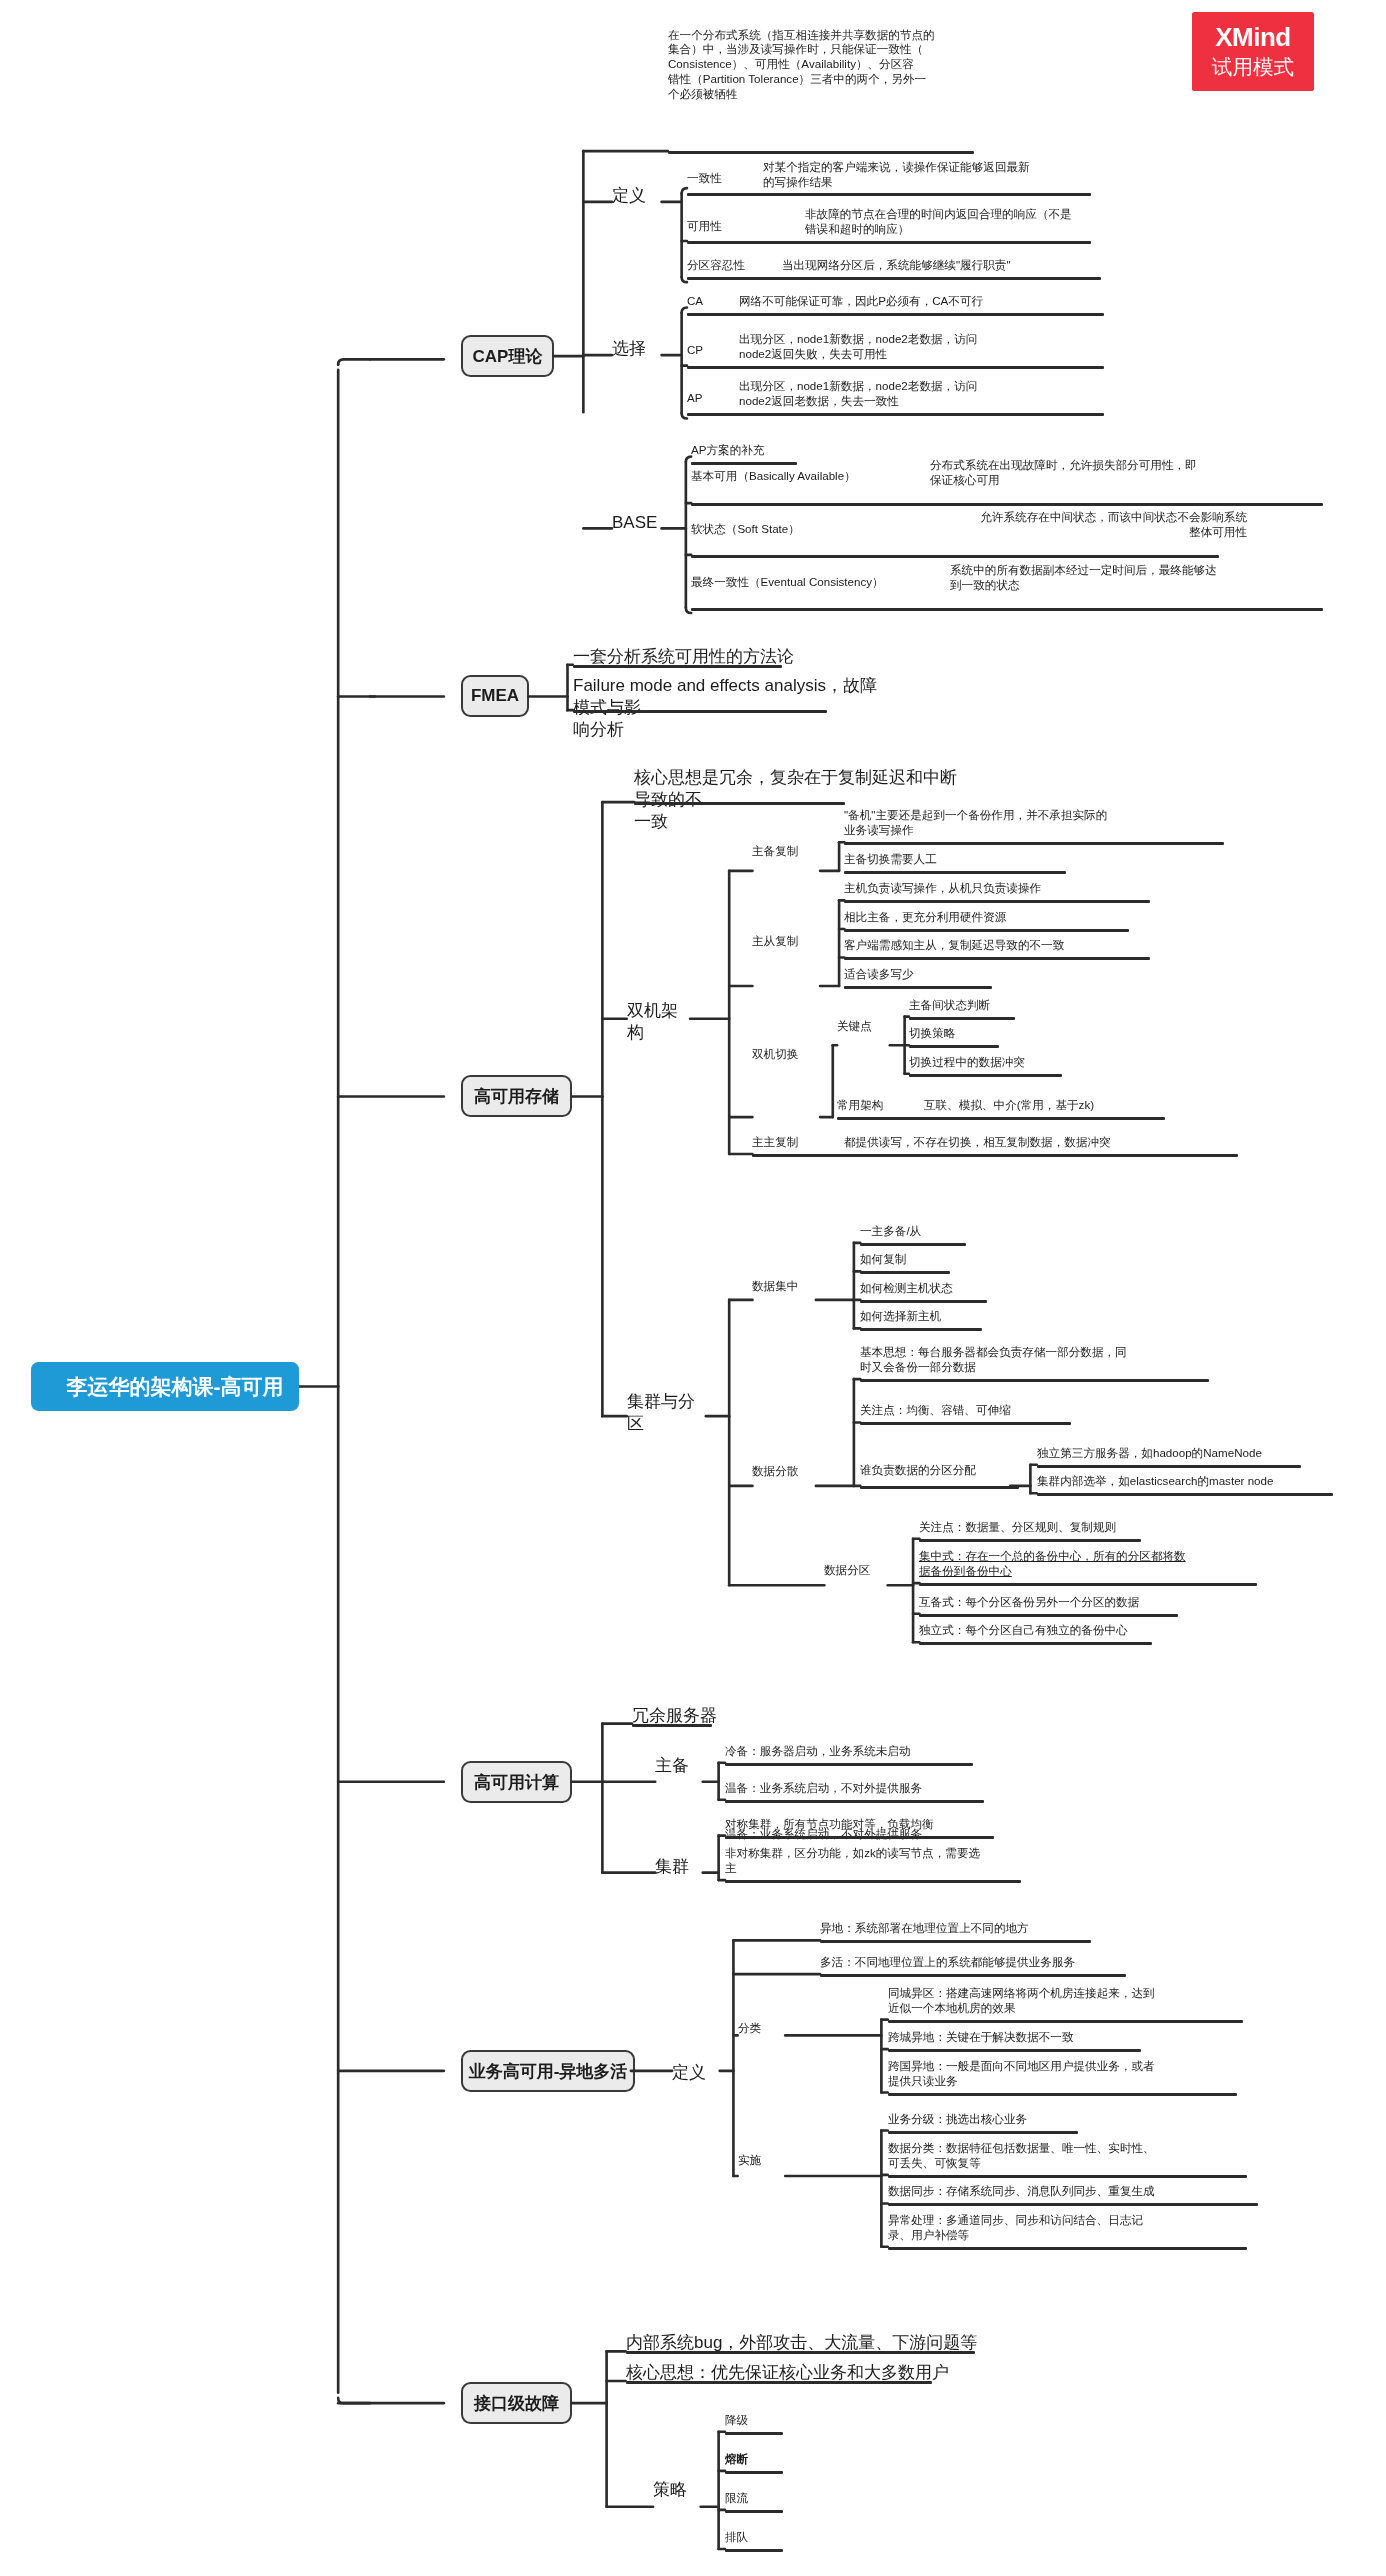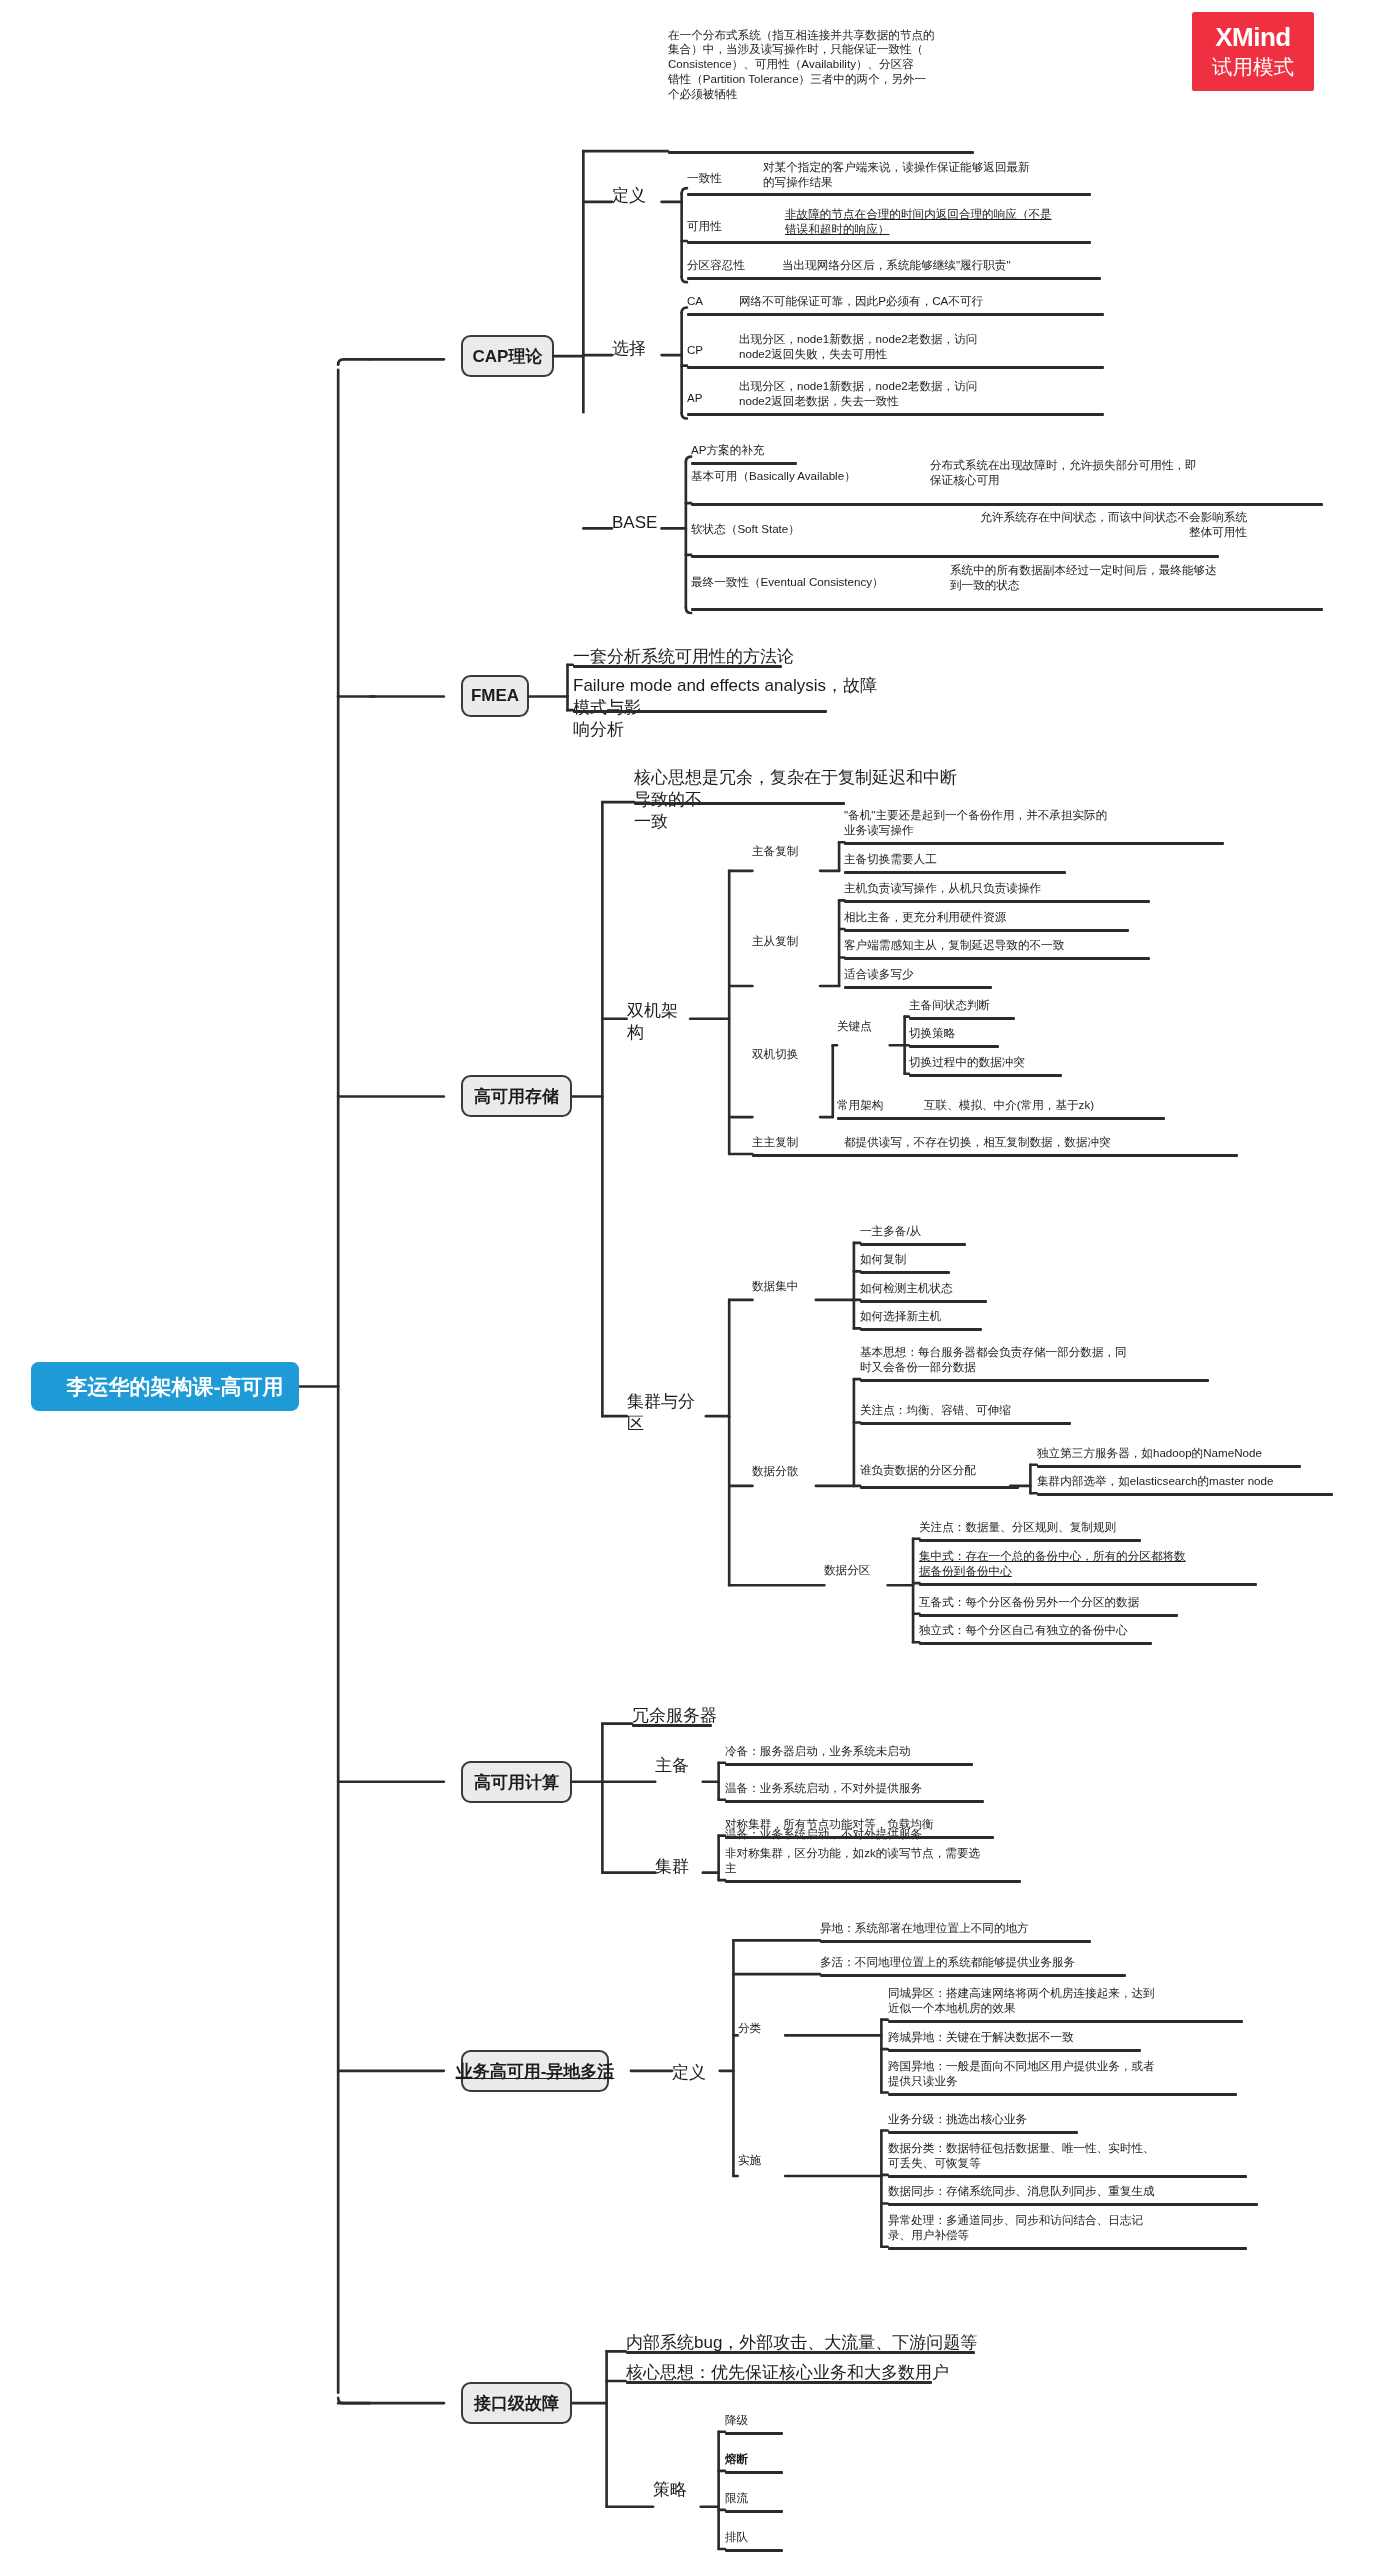--- a/index.html
+++ b/index.html
@@ -133,21 +133,21 @@
 <div class="ul" style="left:668px; top:151px; width:306px;"></div>
 
 <div class="node lvl2" style="left:612px; top:185px; width:48px;">定义</div>
 
 <div class="node lvl3" style="left:687px; top:171px; width:58px;">一致性</div>
 <div class="node lvl3" style="left:763px; top:160px; width:328px;">对某个指定的客户端来说，读操作保证能够返回最新
 的写操作结果</div>
 <div class="ul" style="left:687px; top:193px; width:404px;"></div>
 
 <div class="node lvl3" style="left:687px; top:219px; width:58px;">可用性</div>
-<div class="node lvl3" style="left:785px; top:207px; width:328px;text-decoration:underline;">非故障的节点在合理的时间内返回合理的响应（不是
+<div class="node lvl3" style="left:805px; top:207px; width:328px;">非故障的节点在合理的时间内返回合理的响应（不是
 错误和超时的响应）</div>
 <div class="ul" style="left:687px; top:241px; width:404px;"></div>
 
 <div class="node lvl3" style="left:687px; top:258px; width:79px;">分区容忍性</div>
 <div class="node lvl3" style="left:782px; top:258px; width:328px;">当出现网络分区后，系统能够继续"履行职责"</div>
 <div class="ul" style="left:687px; top:277px; width:414px;"></div>
 
 <div class="node lvl2" style="left:612px; top:338px; width:48px;">选择</div>
 
 <div class="node lvl3" style="left:687px; top:294px; width:32px;">CA</div>
@@ -284,21 +284,21 @@
 <div class="node lvl3" style="left:725px; top:1781px; width:328px;">温备：业务系统启动，不对外提供服务</div>
 <div class="ul" style="left:725px; top:1800px; width:259px;"></div>
 
 <div class="node lvl2" style="left:655px; top:1856px; width:48px;">集群</div>
 <div class="node lvl3" style="left:725px; top:1817px; width:328px;">对称集群，所有节点功能对等，负载均衡</div>
 <div class="ul" style="left:725px; top:1836px; width:269px;"></div>
 <div class="node lvl3" style="left:725px; top:1846px; width:328px;">非对称集群，区分功能，如zk的读写节点，需要选
 主</div>
 <div class="ul" style="left:725px; top:1880px; width:296px;"></div>
 
-<div class="main-node" style="left:461px; top:2050px; width:148px; height:42px;text-decoration:underline;">业务高可用-异地多活</div>
+<div class="main-node" style="left:461px; top:2050px; width:174px; height:42px;">业务高可用-异地多活</div>
 
 <div class="node lvl2" style="left:672px; top:2062px; width:48px;">定义</div>
 
 <div class="node lvl3" style="left:820px; top:1921px; width:349px;">异地：系统部署在地理位置上不同的地方</div>
 <div class="ul" style="left:820px; top:1940px; width:271px;"></div>
 
 <div class="node lvl3" style="left:820px; top:1955px; width:349px;">多活：不同地理位置上的系统都能够提供业务服务</div>
 <div class="ul" style="left:820px; top:1974px; width:306px;"></div>
 
 <div class="node lvl3" style="left:738px; top:2021px; width:48px;">分类</div>

